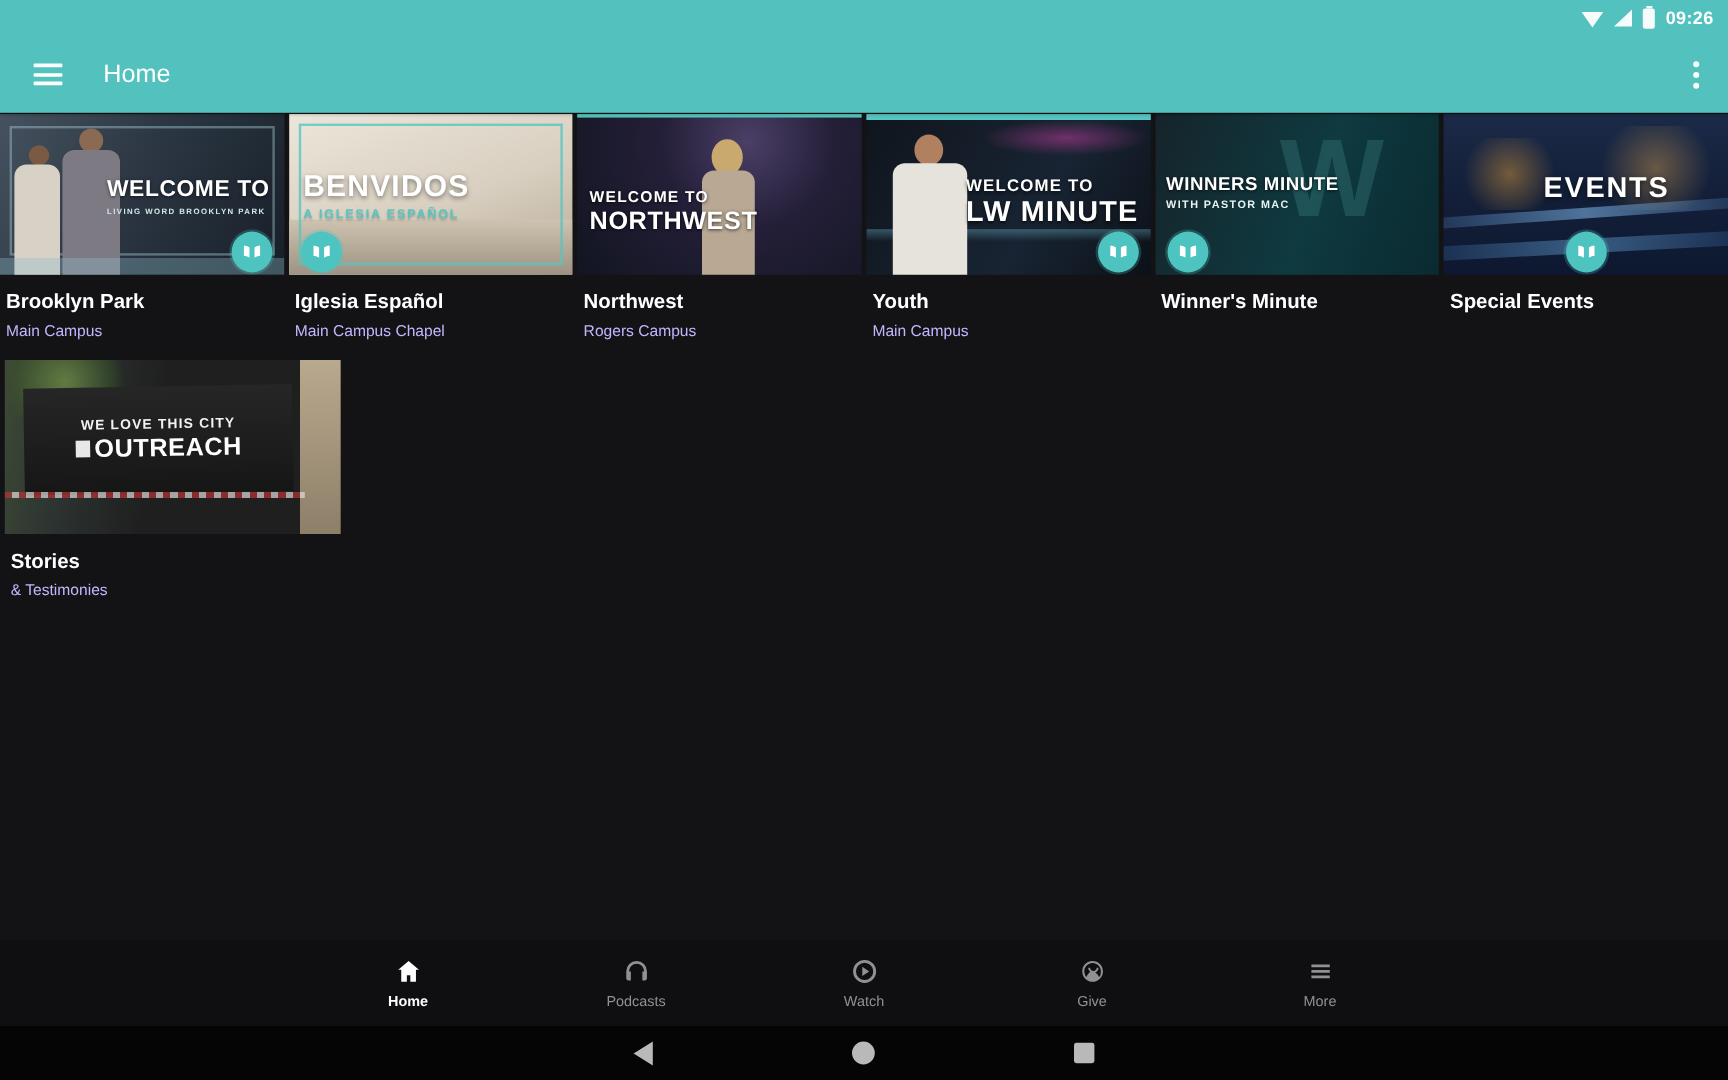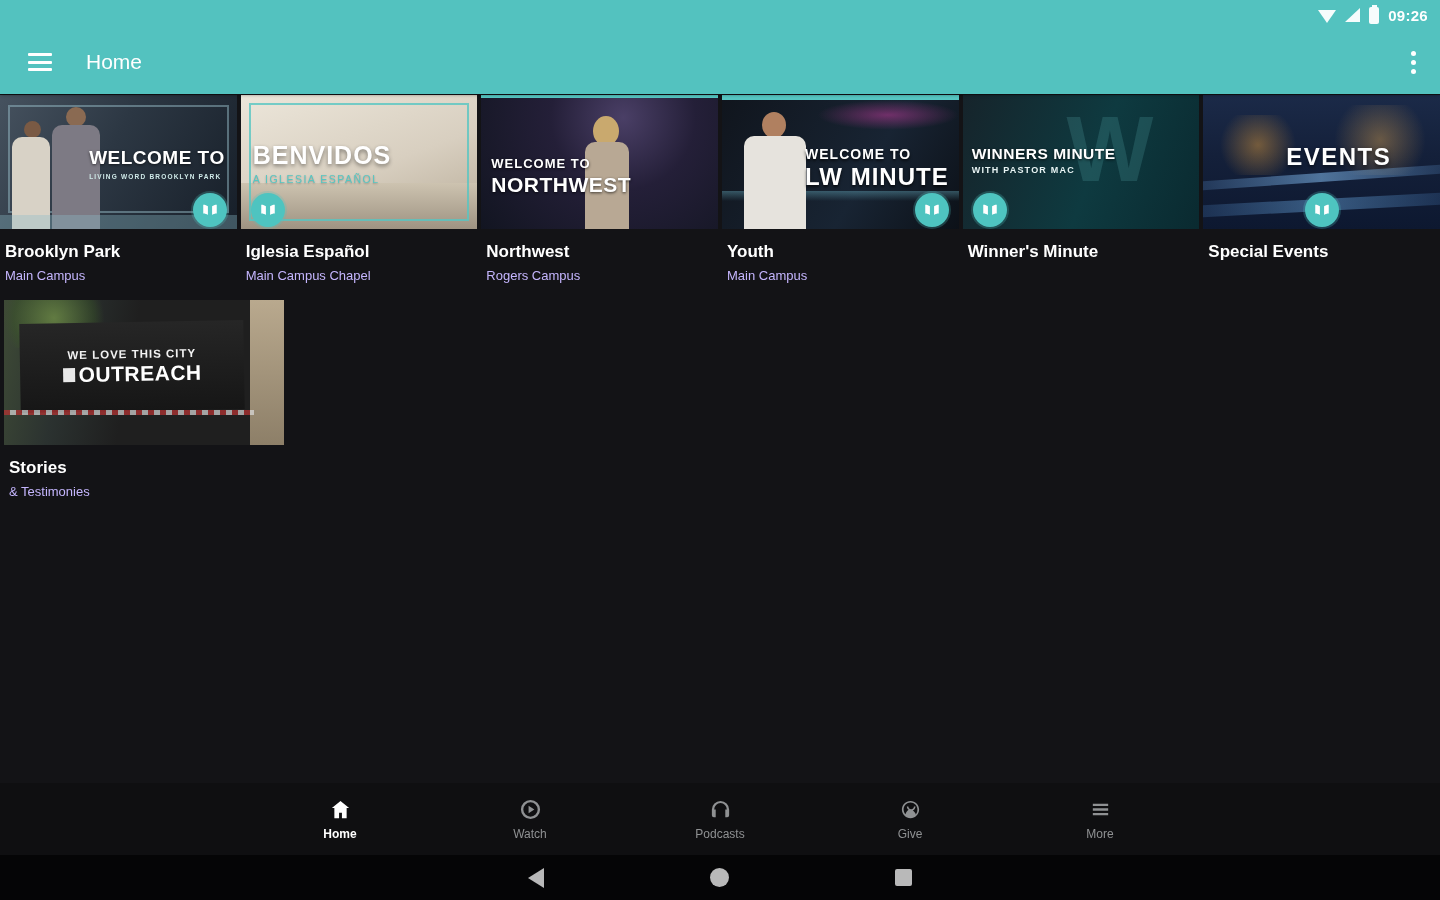--- a/index.html
+++ b/index.html
@@ -54,21 +54,21 @@
   .t1 .l1 { color:#fff; font-size:19px; font-weight:800; letter-spacing:.5px; text-shadow:0 1px 3px rgba(0,0,0,.6); }
   .t1 .l2 { color:#cfe9e8; font-size:6.5px; font-weight:700; letter-spacing:1.2px; margin-top:4px; }
   .t1 .bottom-band { position:absolute; left:0; right:0; bottom:0; height:14px; background:rgba(140,190,200,.35); }
 
   
   .t2 { background:linear-gradient(160deg,#ece6da 0%,#d8cfc0 55%,#b7ab97 100%); }
   .t2 .frame { position:absolute; inset:8px; border:2px solid rgba(86,198,194,.8); }
   .t2 .counter { position:absolute; left:0; right:0; bottom:0; height:46px; background:linear-gradient(#cdc3b0,#9e9382); }
   .t2 .txt { position:absolute; left:12px; top:46px; }
   .t2 .l1 { color:#fff; font-size:25px; font-weight:800; letter-spacing:1px; text-shadow:0 2px 4px rgba(0,0,0,.45); }
-  .t2 .l2 { color:#56c6c2; font-size:10.5px; font-weight:400; letter-spacing:1.5px; margin-top:3px; text-shadow:0 1px 2px rgba(0,0,0,.3); }
+  .t2 .l2 { color:#56c6c2; font-size:10.5px; font-weight:700; letter-spacing:1.5px; margin-top:3px; text-shadow:0 1px 2px rgba(0,0,0,.3); }
 
   
   .t3 { background:radial-gradient(circle at 60% 15%,#4a3f66 0%,#241f38 40%,#121521 100%); border-top:3px solid #56c6c2; }
   .t3 .txt { position:absolute; left:10px; top:58px; }
   .t3 .l1 { color:#fff; font-size:13px; font-weight:800; letter-spacing:1px; text-shadow:0 1px 3px rgba(0,0,0,.7); }
   .t3 .l2 { color:#fff; font-size:21px; font-weight:800; letter-spacing:.5px; margin-top:2px; text-shadow:0 1px 3px rgba(0,0,0,.7); }
 
   
   .t4 { background:linear-gradient(120deg,#10151d 0%,#182433 60%,#0c1118 100%); border-top:5px solid #56c6c2; }
   .t4 .glow { position:absolute; top:0; left:40%; width:60%; height:30px; background:radial-gradient(ellipse at center,rgba(200,60,160,.5),transparent 70%); }
@@ -307,29 +307,29 @@
   <div class="tab-bar">
     <div class="tab-inner">
       <div class="tab active">
         <svg viewBox="0 0 24 24">
             <path d="M12 3l9 7.5h-2.6V21h-4.9v-5.6H10.5V21H5.6V10.5H3z"></path>
           </svg>
         <div class="tab-label">Home</div>
       </div>
       <div class="tab">
         <svg viewBox="0 0 24 24">
+            <path d="M12 3a9 9 0 0 0-9 9v6a2 2 0 0 0 2 2h2v-8H5.4A6.7 6.7 0 0 1 12 5.3 6.7 6.7 0 0 1 18.6 12H17v8h2a2 2 0 0 0 2-2v-6a9 9 0 0 0-9-9z"></path>
+          </svg>
+        <div class="tab-label">Podcasts</div>
+      </div>
+      <div class="tab">
+        <svg viewBox="0 0 24 24">
             <path d="M12 2a10 10 0 1 0 0 20 10 10 0 0 0 0-20zm0 17.5a7.5 7.5 0 1 1 0-15 7.5 7.5 0 0 1 0 15zM10 8l6 4-6 4V8z"></path>
           </svg>
         <div class="tab-label">Watch</div>
-      </div>
-      <div class="tab">
-        <svg viewBox="0 0 24 24">
-            <path d="M12 3a9 9 0 0 0-9 9v6a2 2 0 0 0 2 2h2v-8H5.4A6.7 6.7 0 0 1 12 5.3 6.7 6.7 0 0 1 18.6 12H17v8h2a2 2 0 0 0 2-2v-6a9 9 0 0 0-9-9z"></path>
-          </svg>
-        <div class="tab-label">Podcasts</div>
       </div>
       <div class="tab">
         <svg viewBox="0 0 24 24">
             <path d="M12 21c-4.97 0-9-4.03-9-9s4.03-9 9-9 9 4.03 9 9-4.03 9-9 9zm0-16.2c-3.98 0-7.2 3.22-7.2 7.2 0 1.9.74 3.63 1.94 4.92.6-2.3 2.1-3.52 3.26-4.62-1.1-.8-1.8-2.1-1.8-3.5h1.6c0 1.6 1.3 2.9 2.9 2.9s2.9-1.3 2.9-2.9h1.6c0 1.9-1.2 3.6-2.9 4.2 1.5 1 2.8 2.3 3.3 4.1A7.17 7.17 0 0 0 19.2 12c0-3.98-3.22-7.2-7.2-7.2z"></path>
           </svg>
         <div class="tab-label">Give</div>
       </div>
       <div class="tab">
         <svg viewBox="0 0 24 24">
             <path d="M4 6h16v2.4H4zM4 10.8h16v2.4H4zM4 15.6h16V18H4z"></path>

